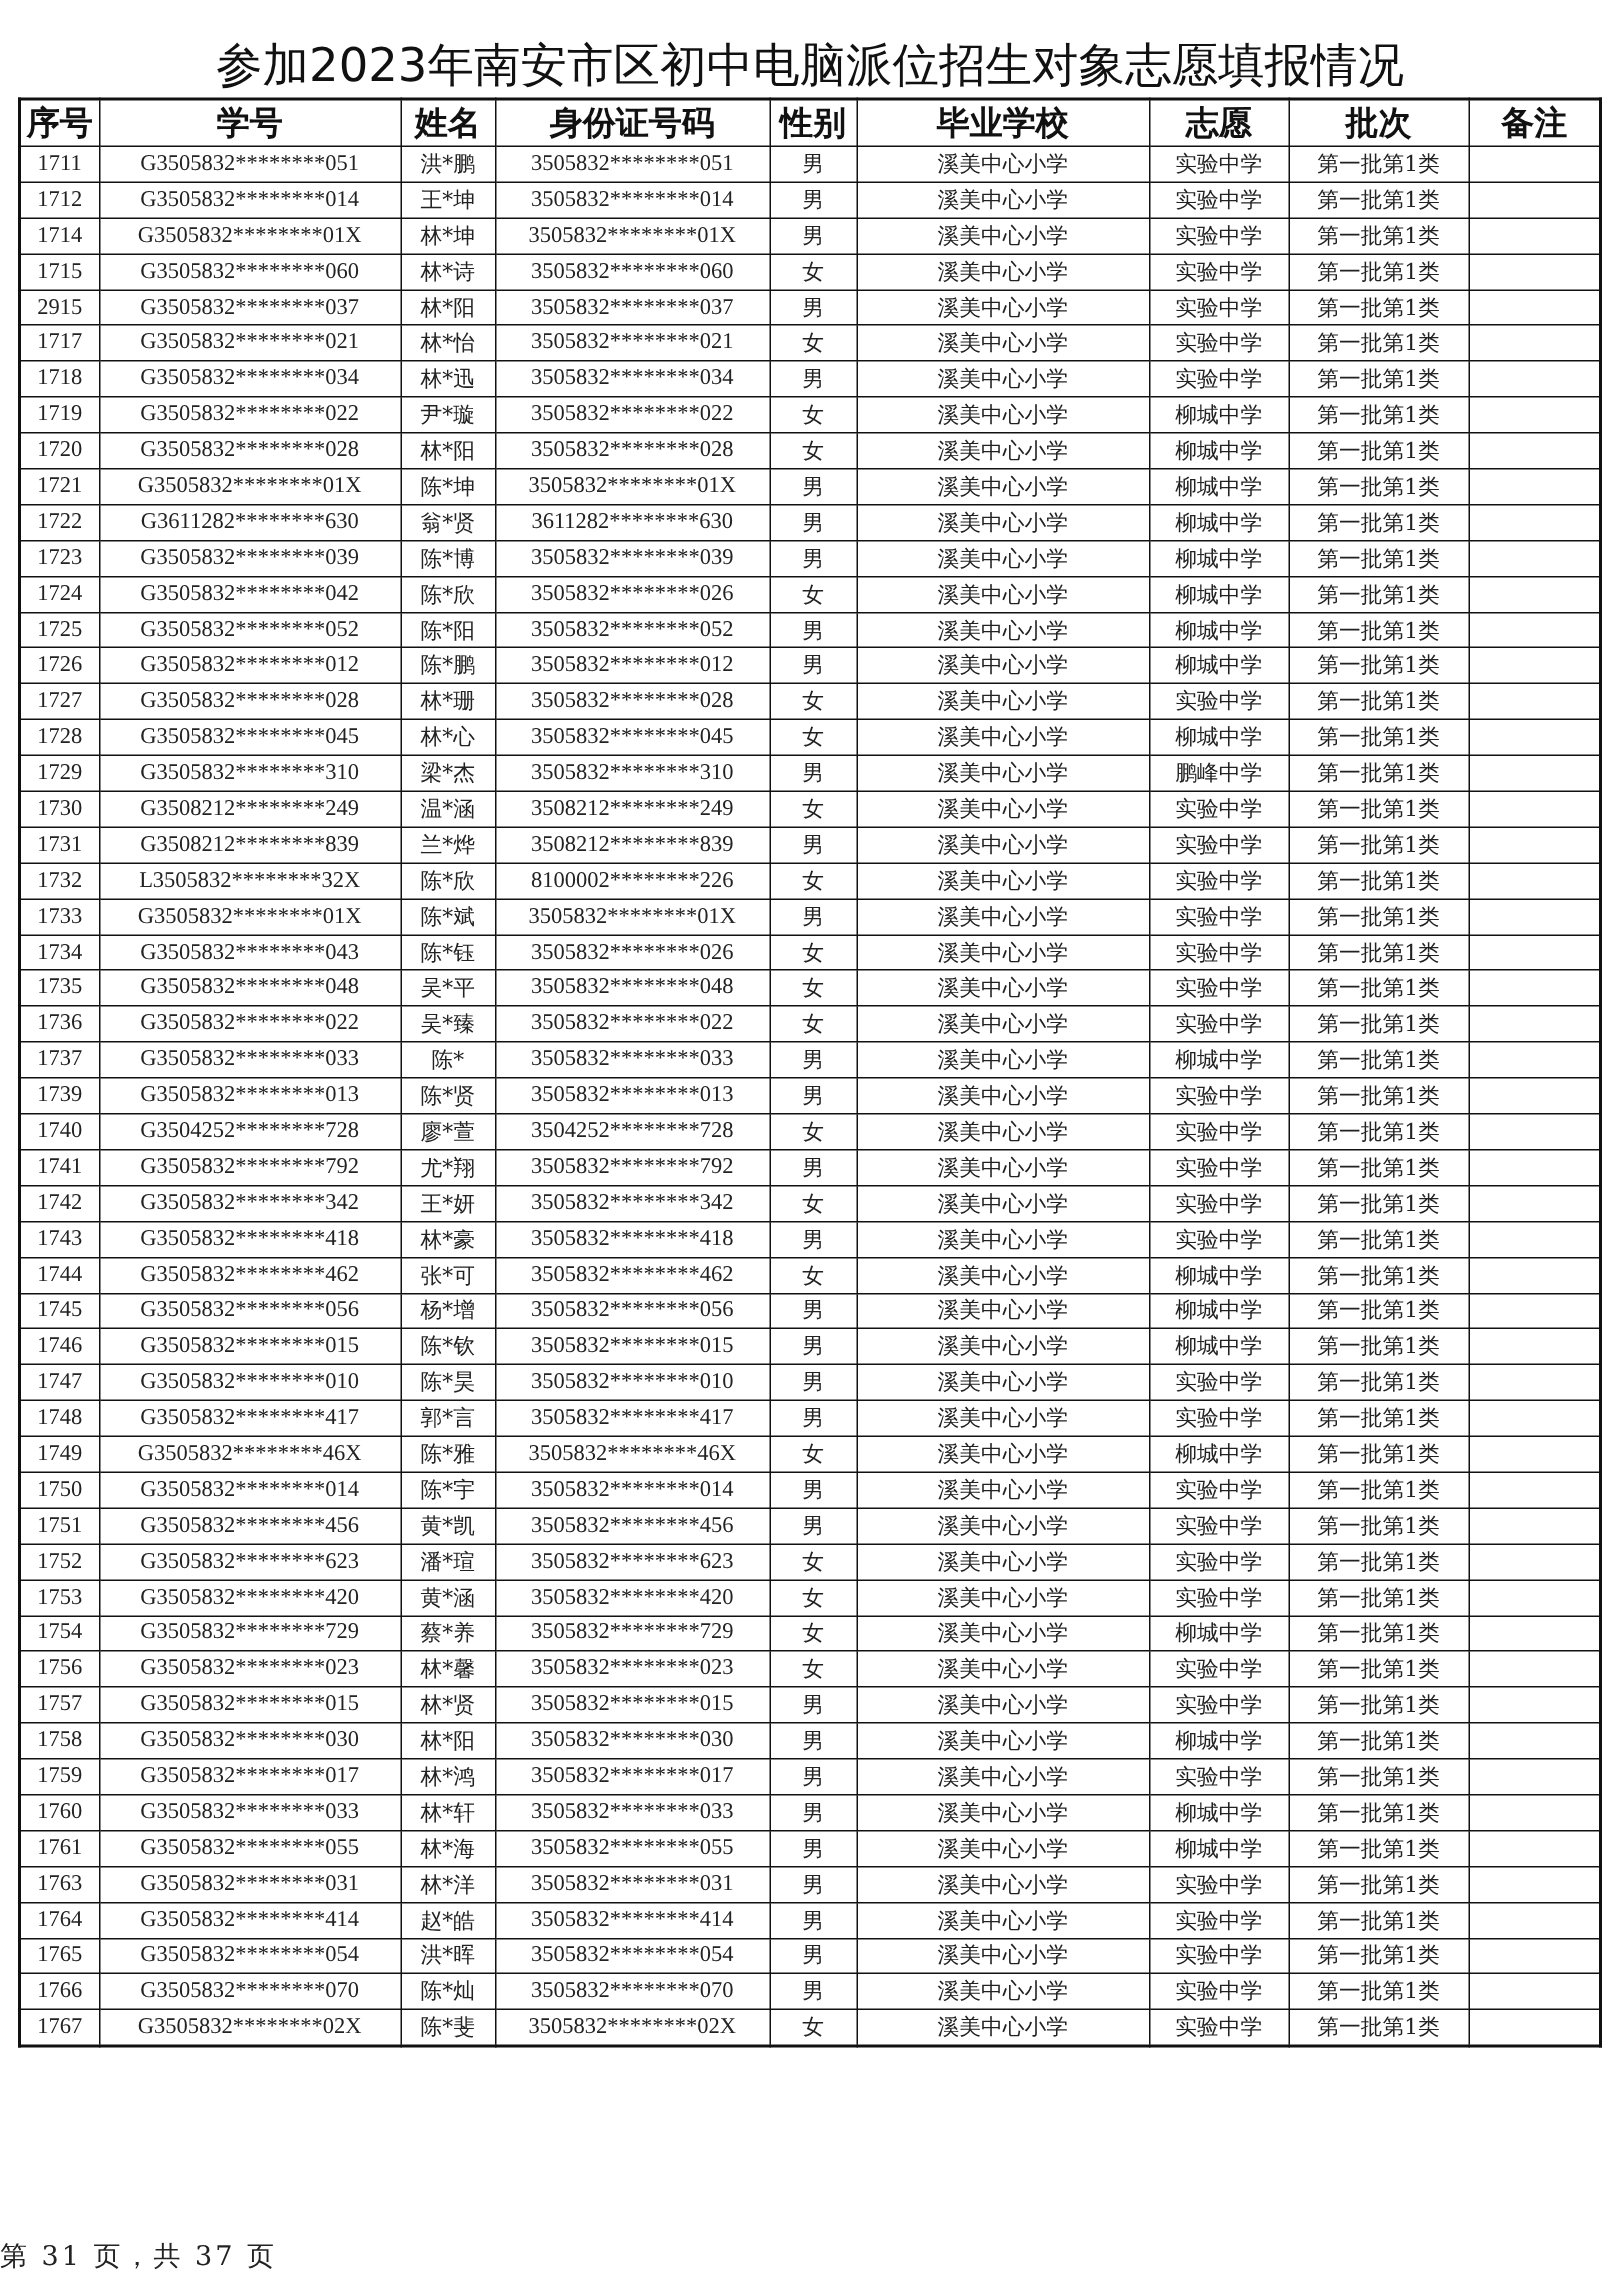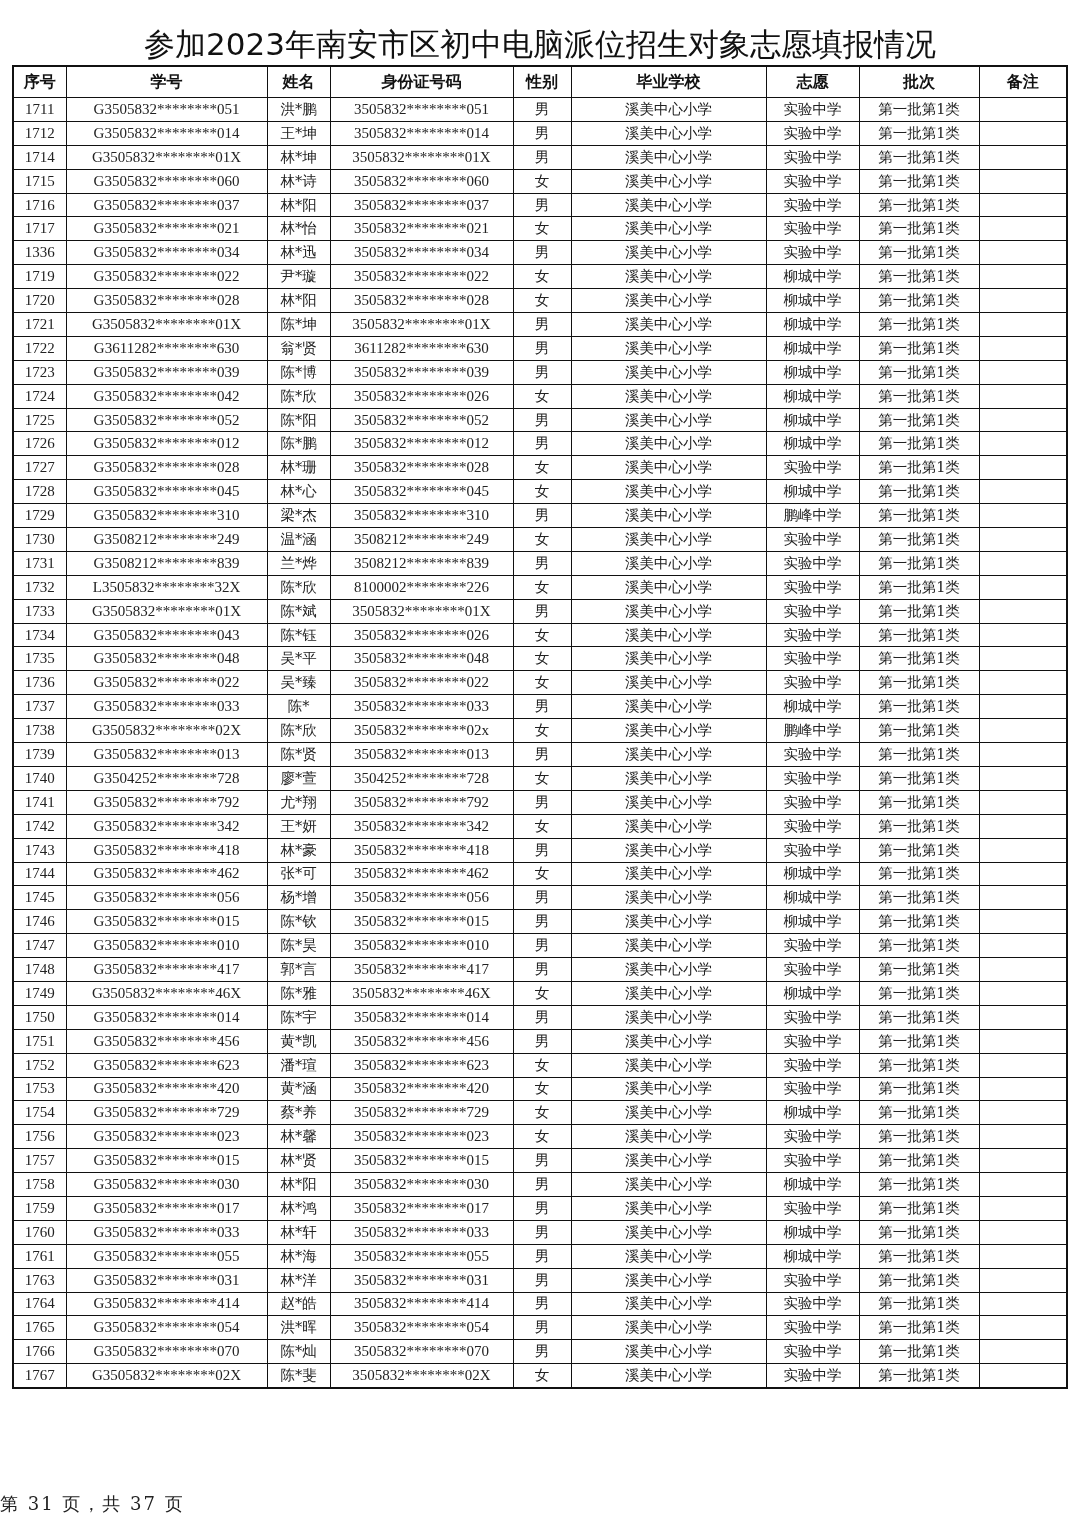--- a/index.html
+++ b/index.html
@@ -1,20 +1,20 @@
 <!DOCTYPE html>
 <html><head>
 <meta charset="utf-8">
 <style>
   html, body { margin: 0; padding: 0; background: #ffffff; }
   body { width: 1080px; height: 1527px; position: relative; overflow: hidden; font-family: "DejaVu Serif", "Liberation Serif", serif; color: #111; }
   .title { position: absolute; top: 24px; left: 0; width: 1080px; text-align: center; font-family: "DejaVu Sans", "Liberation Sans", sans-serif; font-size: 31px; line-height: 40px; color: #111; letter-spacing: 0px; }
   table.roster { position: absolute; top: 65px; left: 12px; width: 1054px; border-collapse: collapse; table-layout: fixed; border: 2px solid #111; }
   table.roster th, table.roster td { border: 1.5px solid #111; text-align: center; padding: 0; overflow: hidden; white-space: nowrap; }
-  table.roster th { height: 30px; font-size: 16px; font-weight: bold; font-family: "DejaVu Serif", "Liberation Serif", serif; }
+  table.roster th { height: 30px; font-size: 22px; font-weight: bold; font-family: "DejaVu Serif", "Liberation Serif", serif; }
   table.roster td { height: 22.9px; font-size: 14.5px; color: #222; }
   table.roster td.mono { font-family: "Liberation Serif", "DejaVu Serif", serif; font-size: 15px; }
   .footer { position: absolute; top: 1492px; left: 0; width: 1080px; font-size: 18px; color: #222; letter-spacing: 2px; }
 </style>
 </head>
 <body>
 
 <div class="title">参加2023年南安市区初中电脑派位招生对象志愿填报情况</div>
 
 <table class="roster">
@@ -81,21 +81,21 @@
         <td class="mono">G3505832********060</td>
         <td>林*诗</td>
         <td class="mono">3505832********060</td>
         <td>女</td>
         <td>溪美中心小学</td>
         <td>实验中学</td>
         <td>第一批第1类</td>
         <td></td>
       </tr>
       <tr>
-        <td class="mono">1716</td>
+        <td class="mono">2915</td>
         <td class="mono">G3505832********037</td>
         <td>林*阳</td>
         <td class="mono">3505832********037</td>
         <td>男</td>
         <td>溪美中心小学</td>
         <td>实验中学</td>
         <td>第一批第1类</td>
         <td></td>
       </tr>
       <tr>
@@ -103,21 +103,21 @@
         <td class="mono">G3505832********021</td>
         <td>林*怡</td>
         <td class="mono">3505832********021</td>
         <td>女</td>
         <td>溪美中心小学</td>
         <td>实验中学</td>
         <td>第一批第1类</td>
         <td></td>
       </tr>
       <tr>
-        <td class="mono">1336</td>
+        <td class="mono">1718</td>
         <td class="mono">G3505832********034</td>
         <td>林*迅</td>
         <td class="mono">3505832********034</td>
         <td>男</td>
         <td>溪美中心小学</td>
         <td>实验中学</td>
         <td>第一批第1类</td>
         <td></td>
       </tr>
       <tr>
@@ -319,31 +319,20 @@
         <td></td>
       </tr>
       <tr>
         <td class="mono">1737</td>
         <td class="mono">G3505832********033</td>
         <td>陈*</td>
         <td class="mono">3505832********033</td>
         <td>男</td>
         <td>溪美中心小学</td>
         <td>柳城中学</td>
-        <td>第一批第1类</td>
-        <td></td>
-      </tr>
-      <tr>
-        <td class="mono">1738</td>
-        <td class="mono">G3505832********02X</td>
-        <td>陈*欣</td>
-        <td class="mono">3505832********02x</td>
-        <td>女</td>
-        <td>溪美中心小学</td>
-        <td>鹏峰中学</td>
         <td>第一批第1类</td>
         <td></td>
       </tr>
       <tr>
         <td class="mono">1739</td>
         <td class="mono">G3505832********013</td>
         <td>陈*贤</td>
         <td class="mono">3505832********013</td>
         <td>男</td>
         <td>溪美中心小学</td>

